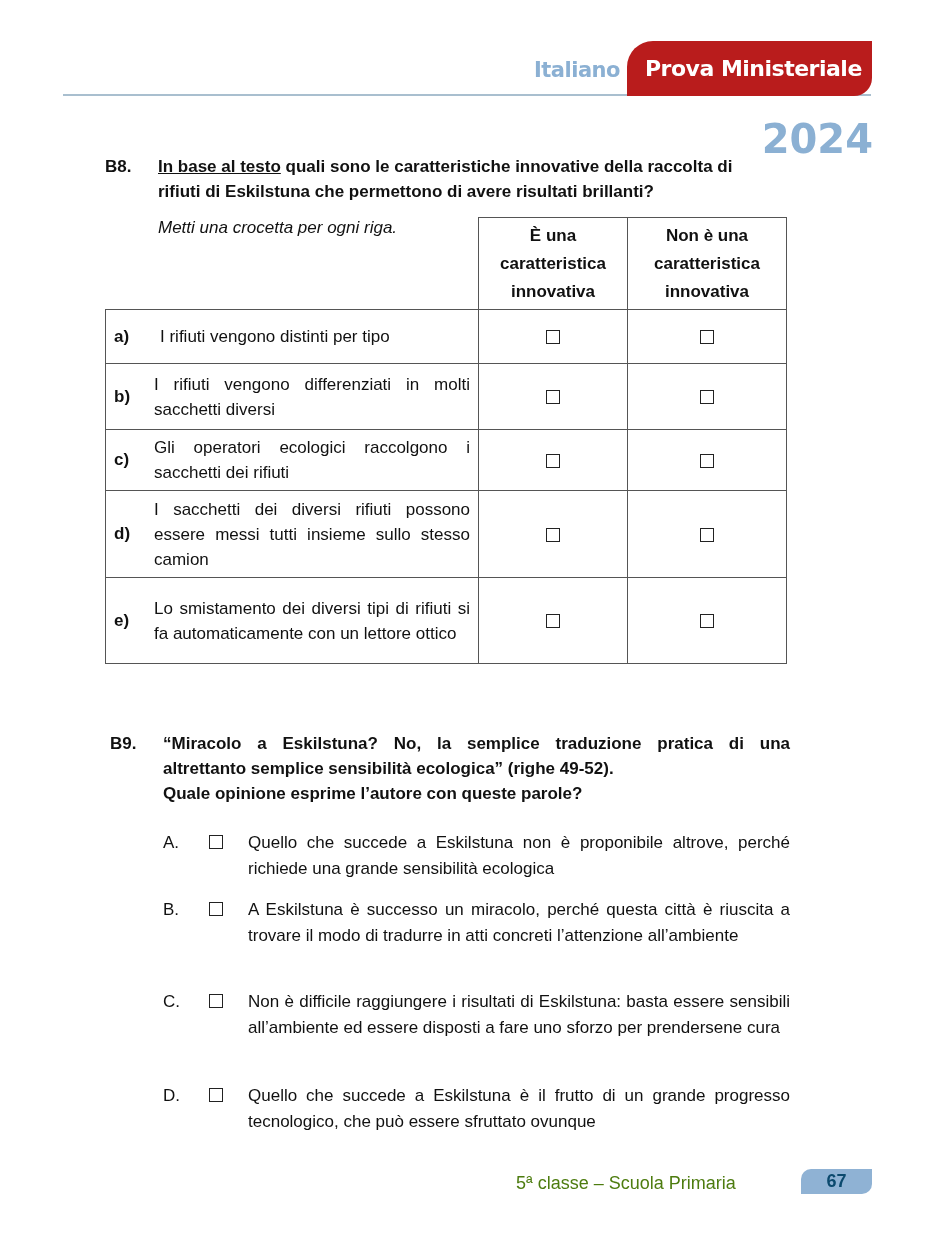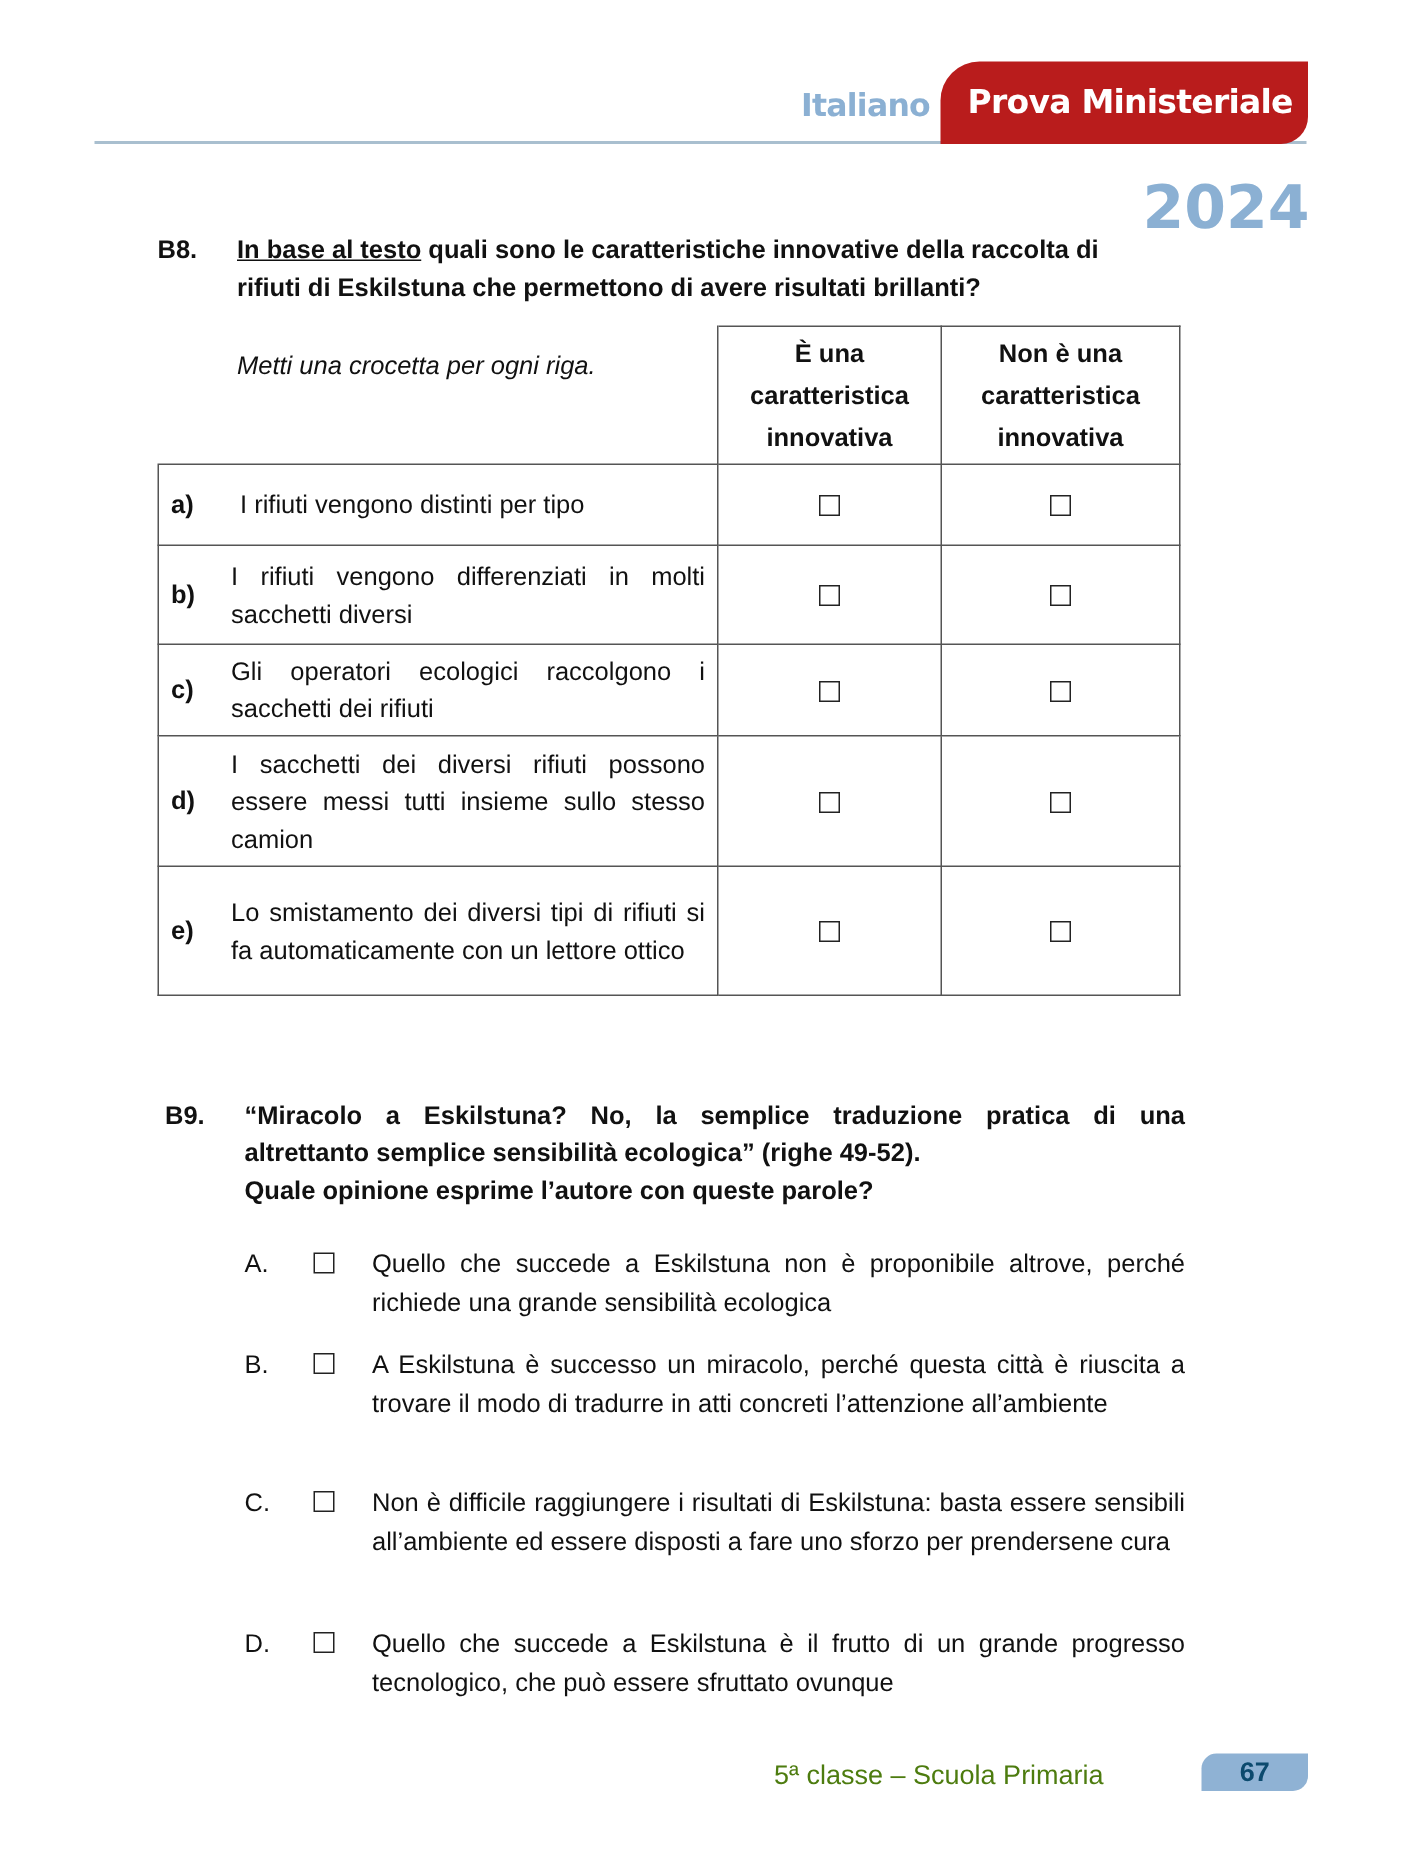--- a/index.html
+++ b/index.html
@@ -11,21 +11,21 @@
     .hdr-tab { position: absolute; left: 627px; top: 41px; width: 245px; height: 55px;
                background: #b91c1c; border-top-left-radius: 26px; border-bottom-right-radius: 18px; }
     .hdr-tab span { position: absolute; left: 18px; top: 15px; font-size: 22px; font-weight: bold; color: #fff;
                     font-family: "DejaVu Sans", sans-serif; letter-spacing: -0.5px; }
     .hdr-year { position: absolute; right: 62px; top: 100px; font-size: 40px; font-weight: bold; color: #8bb0d3;
                 font-family: "DejaVu Sans", sans-serif; margin-top: 16px; }
 
     .q-num { position: absolute; font-weight: bold; font-size: 17px; }
     .q-text { position: absolute; font-weight: bold; font-size: 17px; line-height: 25px; }
     .q-text u { text-decoration: underline; }
-    .instr { position: absolute; left: 158px; top: 218px; font-style: italic; font-size: 17px; margin-top: 16px; }
+    .instr { position: absolute; left: 158px; top: 218px; font-style: italic; font-size: 17px; }
 
     table.grid { position: absolute; left: 105px; top: 217px; border-collapse: collapse; font-size: 17px; }
     table.grid td { border: 1px solid #555; padding: 0; vertical-align: middle; }
     table.grid td.blank { border-top: none; border-left: none; }
     .colhead { text-align: center; font-weight: bold; line-height: 28px; }
     .letter { font-weight: bold; width: 40px; padding-left: 8px !important; }
     .rowtext { text-align: justify; line-height: 25px; padding-right: 8px !important; }
     .cbcell { text-align: center; }
     .cb { display: inline-block; width: 12px; height: 12px; border: 1.5px solid #222; vertical-align: middle; }
 

